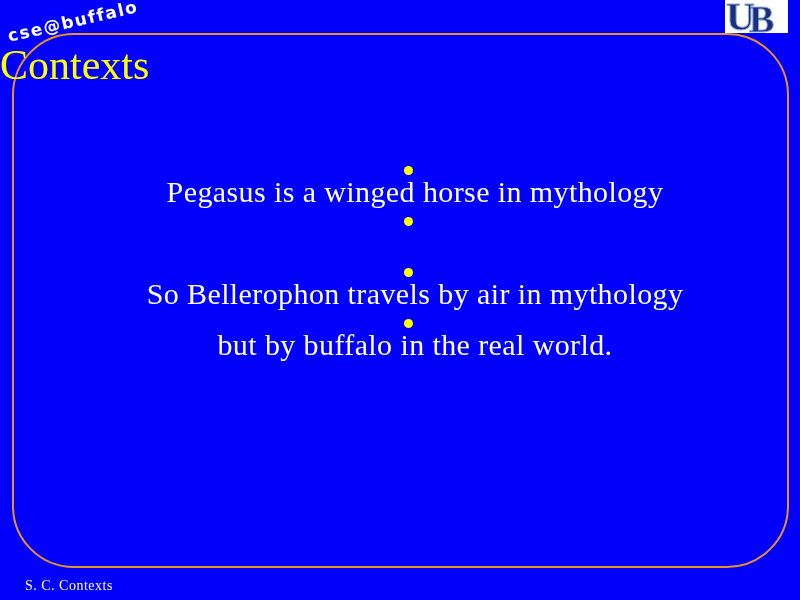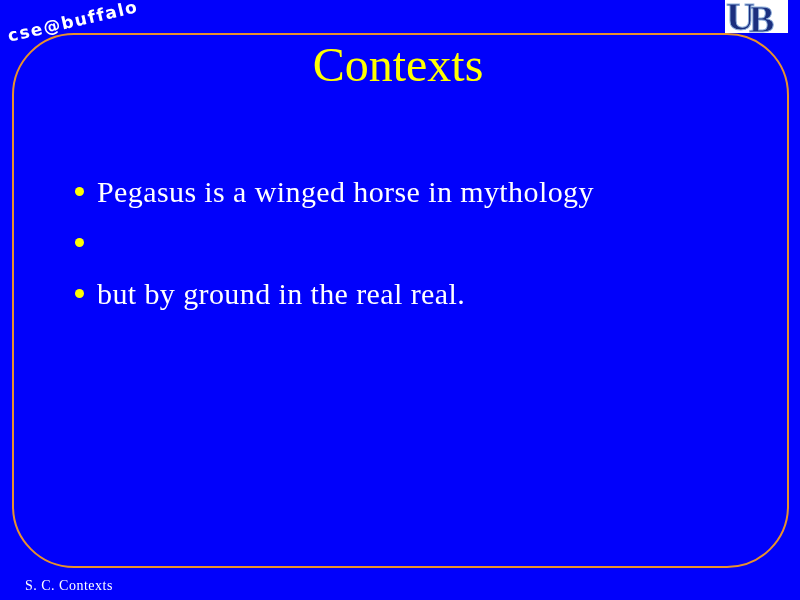--- a/index.html
+++ b/index.html
@@ -62,37 +62,38 @@
     stroke: #8FB0DC;
     stroke-width: 0.9px;
   }
 
   
   .title {
     position: absolute;
     left: 0;
     top: 42px;
     width: 796px;
-    text-align: center;
-    font-size: 48px;
+    text-align: left;
+    font-size: 42px;
     line-height: 46px;
     color: #FFFF00;
   }
 
   
   .bullets {
     position: absolute;
     left: 75px;
     top: 166px;
     width: 680px;
   }
   .bullet-row {
     display: flex;
     align-items: center;
     height: 51px;
+    flex-direction: column;
   }
   .bullet-dot {
     flex: 0 0 auto;
     width: 9px;
     height: 9px;
     margin-right: 13px;
     border-radius: 50%;
     background: #FFFF00;
   }
   .bullet-text {
@@ -133,19 +134,23 @@
   <div class="bullets">
     <div class="bullet-row">
       <span class="bullet-dot"></span>
       <span class="bullet-text">Pegasus is a winged horse in mythology</span>
     </div>
     <div class="bullet-row">
       <span class="bullet-dot"></span>
     </div>
     <div class="bullet-row">
       <span class="bullet-dot"></span>
-      <span class="bullet-text">but by ground in the real real.</span>
+      <span class="bullet-text">So Bellerophon travels by air in mythology</span>
+    </div>
+    <div class="bullet-row">
+      <span class="bullet-dot"></span>
+      <span class="bullet-text">but by buffalo in the real world.</span>
     </div>
   </div>
 
   <div class="footer">S. C. Contexts</div>
 
 </div>
 
 </body></html>

